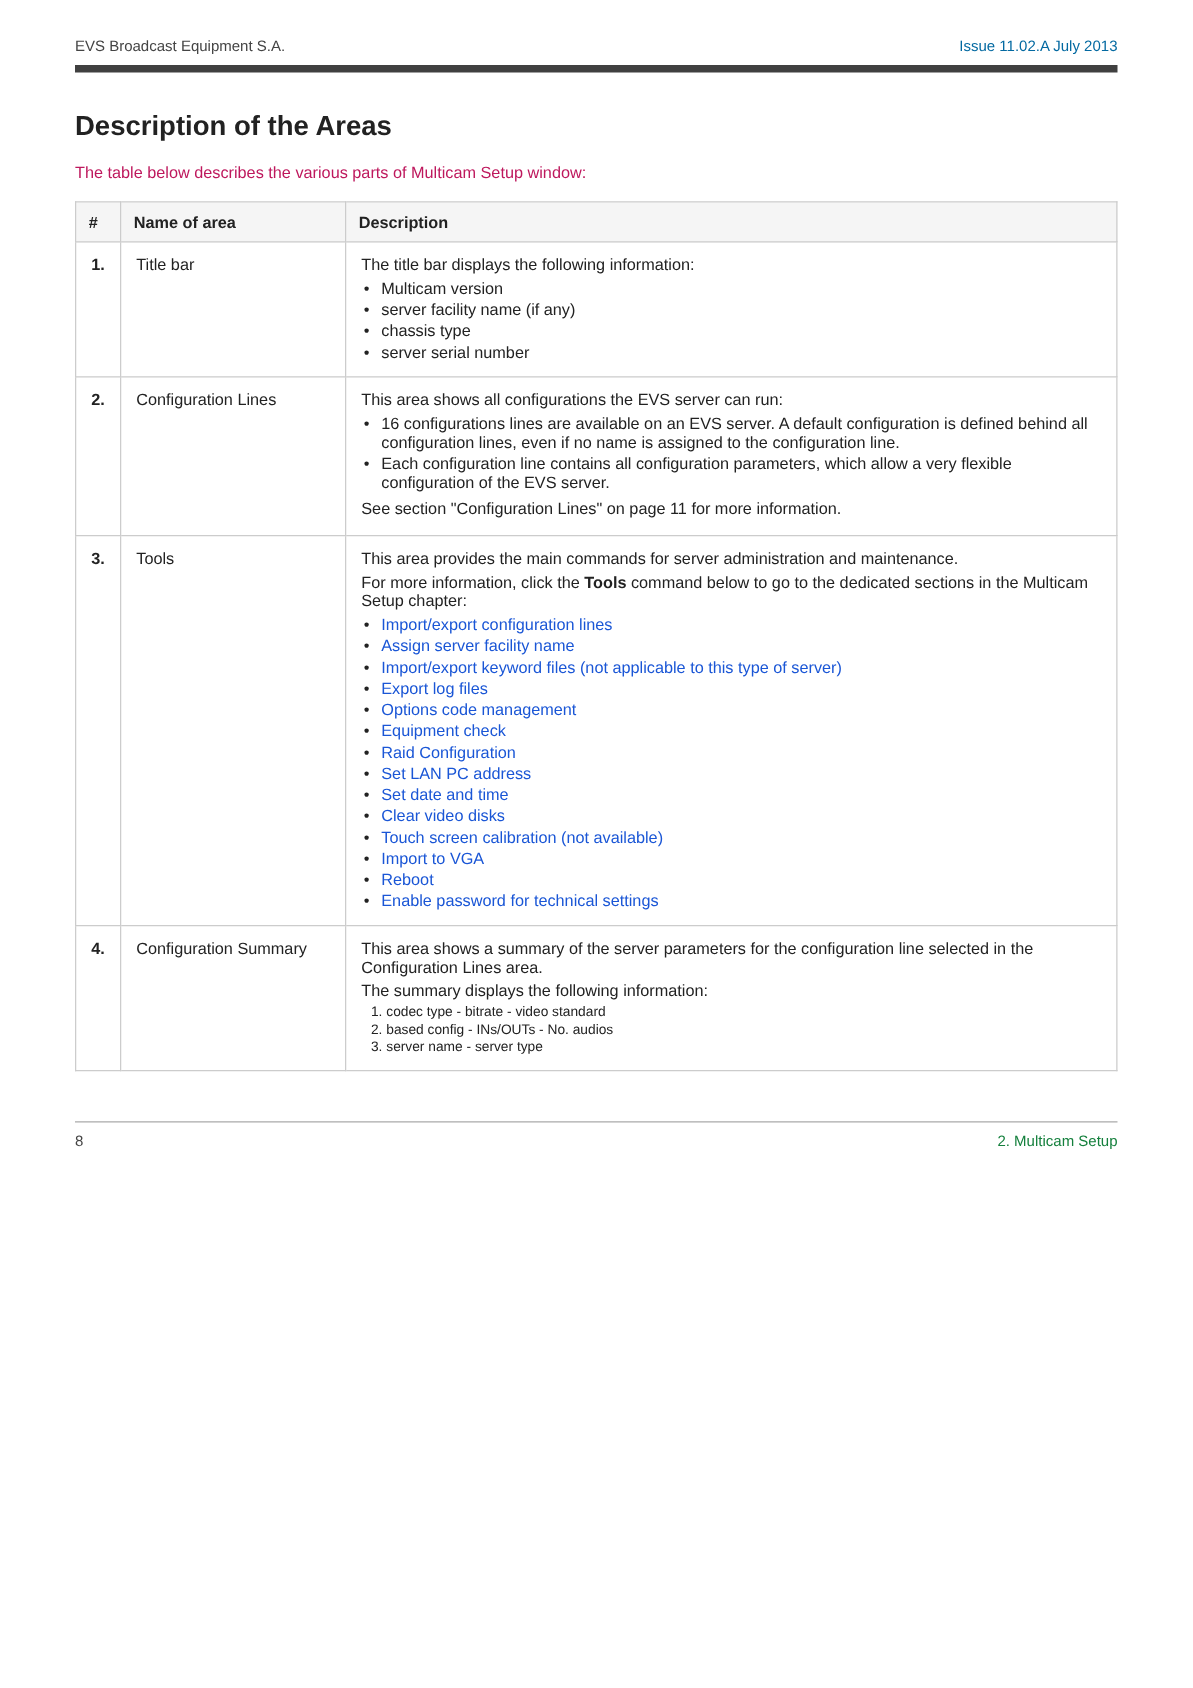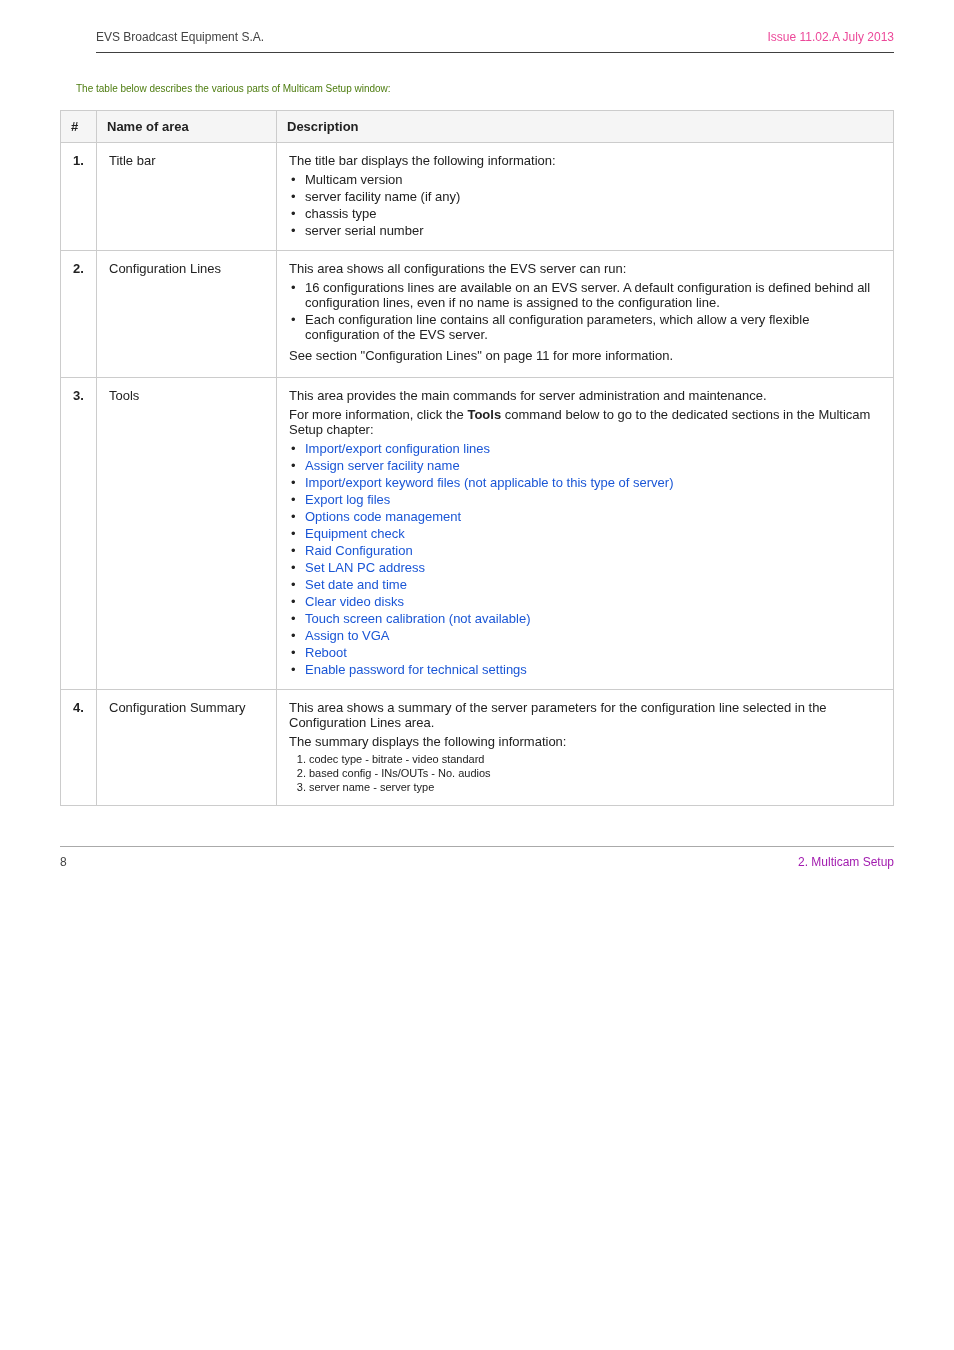--- a/index.html
+++ b/index.html
@@ -11,43 +11,41 @@
       width: 954px;
       min-height: 1350px;
     }
     .page {
       padding: 30px 60px 60px 60px;
     }
     .header {
       display: flex;
       justify-content: space-between;
       align-items: center;
-      border-bottom: 1px solid #404040;
+      border-bottom: 6px solid #404040;
       padding-bottom: 8px;
       margin-bottom: 30px;
-      margin-left: 36px;
     }
     .header-left {
       font-size: 12px;
       color: #444;
     }
     .header-right {
       font-size: 12px;
-      color: #ec4899;
+      color: #0369a1;
     }
     .page-title {
       font-size: 22px;
       font-weight: bold;
       margin-bottom: 16px;
     }
     .intro-text {
-      font-size: 10px;
+      font-size: 13px;
       margin-bottom: 16px;
-      color: #4d7c0f;
-      margin-left: 16px;
+      color: #be185d;
     }
     table {
       width: 100%;
       border-collapse: collapse;
       margin-bottom: 40px;
     }
     thead tr {
       background: #fff;
     }
     thead th {
@@ -117,32 +115,33 @@
       border-top: 1px solid #aaa;
       padding-top: 8px;
       margin-top: 10px;
     }
     .footer-left {
       font-size: 12px;
       color: #444;
     }
     .footer-right {
       font-size: 12px;
-      color: #a21caf;
+      color: #15803d;
     }
   </style>
 </head>
 <body>
 
 <div class="page">
   <div class="header">
     <span class="header-left">EVS Broadcast Equipment S.A.</span>
     <span class="header-right">Issue 11.02.A July 2013</span>
   </div>
 
+  <h1 class="page-title">Description of the Areas</h1>
   <p class="intro-text">The table below describes the various parts of Multicam Setup window:</p>
 
   <table>
     <thead>
       <tr>
         <th>#</th>
         <th>Name of area</th>
         <th>Description</th>
       </tr>
     </thead>
@@ -183,21 +182,21 @@
               <li><a class="link-item" href="#">Assign server facility name</a></li>
               <li><a class="link-item" href="#">Import/export keyword files (not applicable to this type of server)</a></li>
               <li><a class="link-item" href="#">Export log files</a></li>
               <li><a class="link-item" href="#">Options code management</a></li>
               <li><a class="link-item" href="#">Equipment check</a></li>
               <li><a class="link-item" href="#">Raid Configuration</a></li>
               <li><a class="link-item" href="#">Set LAN PC address</a></li>
               <li><a class="link-item" href="#">Set date and time</a></li>
               <li><a class="link-item" href="#">Clear video disks</a></li>
               <li><a class="link-item" href="#">Touch screen calibration (not available)</a></li>
-              <li><a class="link-item" href="#">Assign to VGA</a></li>
+              <li><a class="link-item" href="#">Import to VGA</a></li>
               <li><a class="link-item" href="#">Reboot</a></li>
               <li><a class="link-item" href="#">Enable password for technical settings</a></li>
             </ul>
           </td>
         </tr>
         <tr>
           <td class="num-col">4.</td>
           <td class="name-col">Configuration Summary</td>
           <td class="desc-col">
             <p>This area shows a summary of the server parameters for the configuration line selected in the Configuration Lines area.</p>

